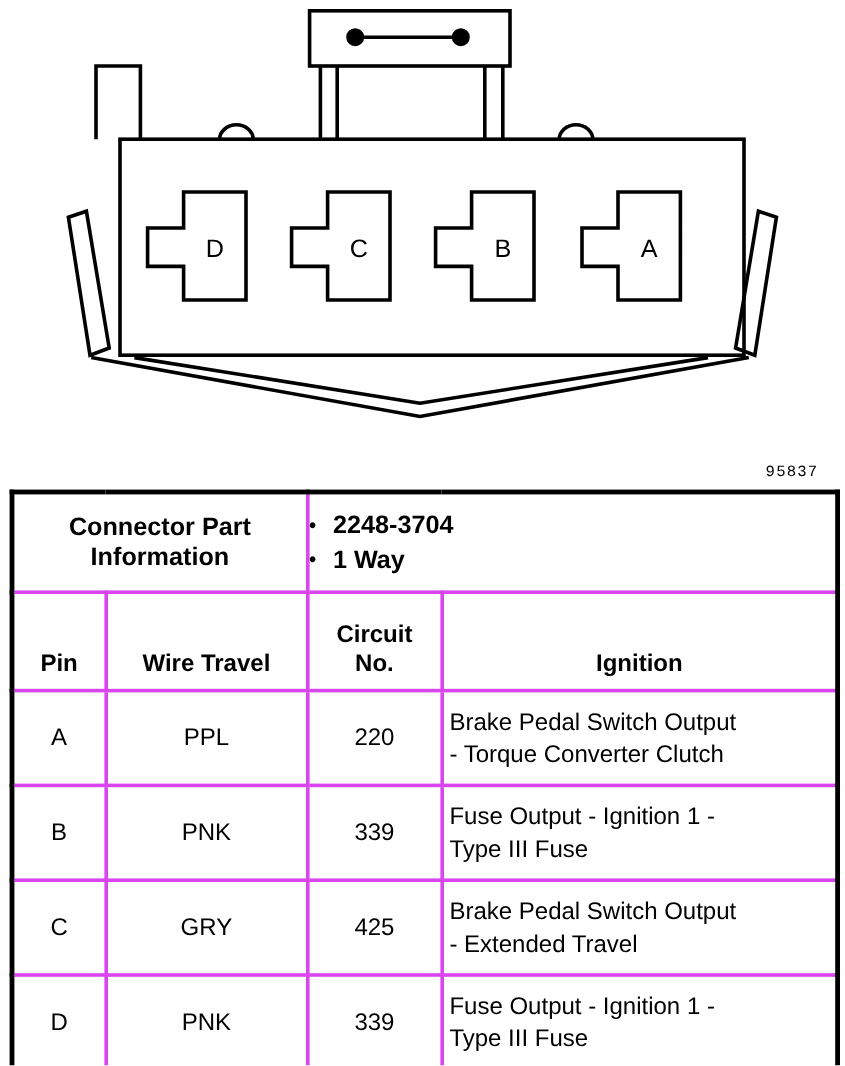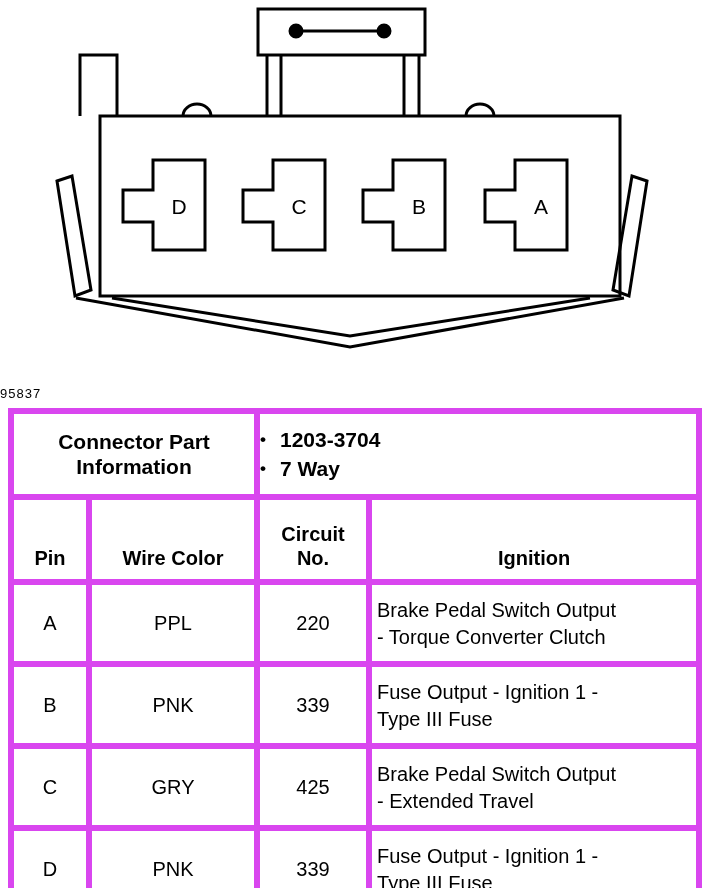--- a/index.html
+++ b/index.html
@@ -19,35 +19,36 @@
     width: 704px;
     height: 386px;
   }
   svg text {
     font-family: "Liberation Sans", sans-serif;
     font-size: 21px;
     fill: #000;
     stroke: none;
   }
   .fig-num {
+    text-align: right;
     padding-right: 22px;
     font-size: 13px;
     letter-spacing: 1px;
     height: 18px;
-    font-family: Liberation Sans, sans-serif;
+    font-family: Liberation Mono, monospace;
   }
   table.conn {
     border-collapse: collapse;
     table-layout: fixed;
     width: 688px;
     margin: 4px 8px 0 8px;
     border: 4px solid #000;
   }
   .conn td, .conn th {
-    border: 6px solid #d946ef;
+    border: 3px solid #d946ef;
     overflow: hidden;
     padding: 0;
   }
   .info-row td { height: 80px; }
   .header-row th { height: 70px; }
   .data-row td { height: 73px; }
 
   .info-label {
     font-size: 21px;
     font-weight: bold;
@@ -145,31 +146,31 @@
       <col style="width:168px">
       <col style="width:112px">
       <col style="width:330px">
     </colgroup>
     <tbody>
       <tr class="info-row">
         <td colspan="2" class="info-label">Connector Part Information</td>
         <td colspan="2" class="info-values">
           <div class="bullet-line">
             <span class="bullet">•</span>
-            <span>1203-3704</span>
+            <span>2248-3704</span>
           </div>
           <div class="bullet-line">
             <span class="bullet">•</span>
-            <span>7 Way</span>
+            <span>1 Way</span>
           </div>
         </td>
       </tr>
       <tr class="header-row">
         <th>Pin</th>
-        <th>Wire Color</th>
+        <th>Wire Travel</th>
         <th class="prewrap">Circuit
 No.</th>
         <th>Ignition</th>
       </tr>
       <tr class="data-row">
         <td>A</td>
         <td>PPL</td>
         <td>220</td>
         <td class="func">Brake Pedal Switch Output
 - Torque Converter Clutch</td>

